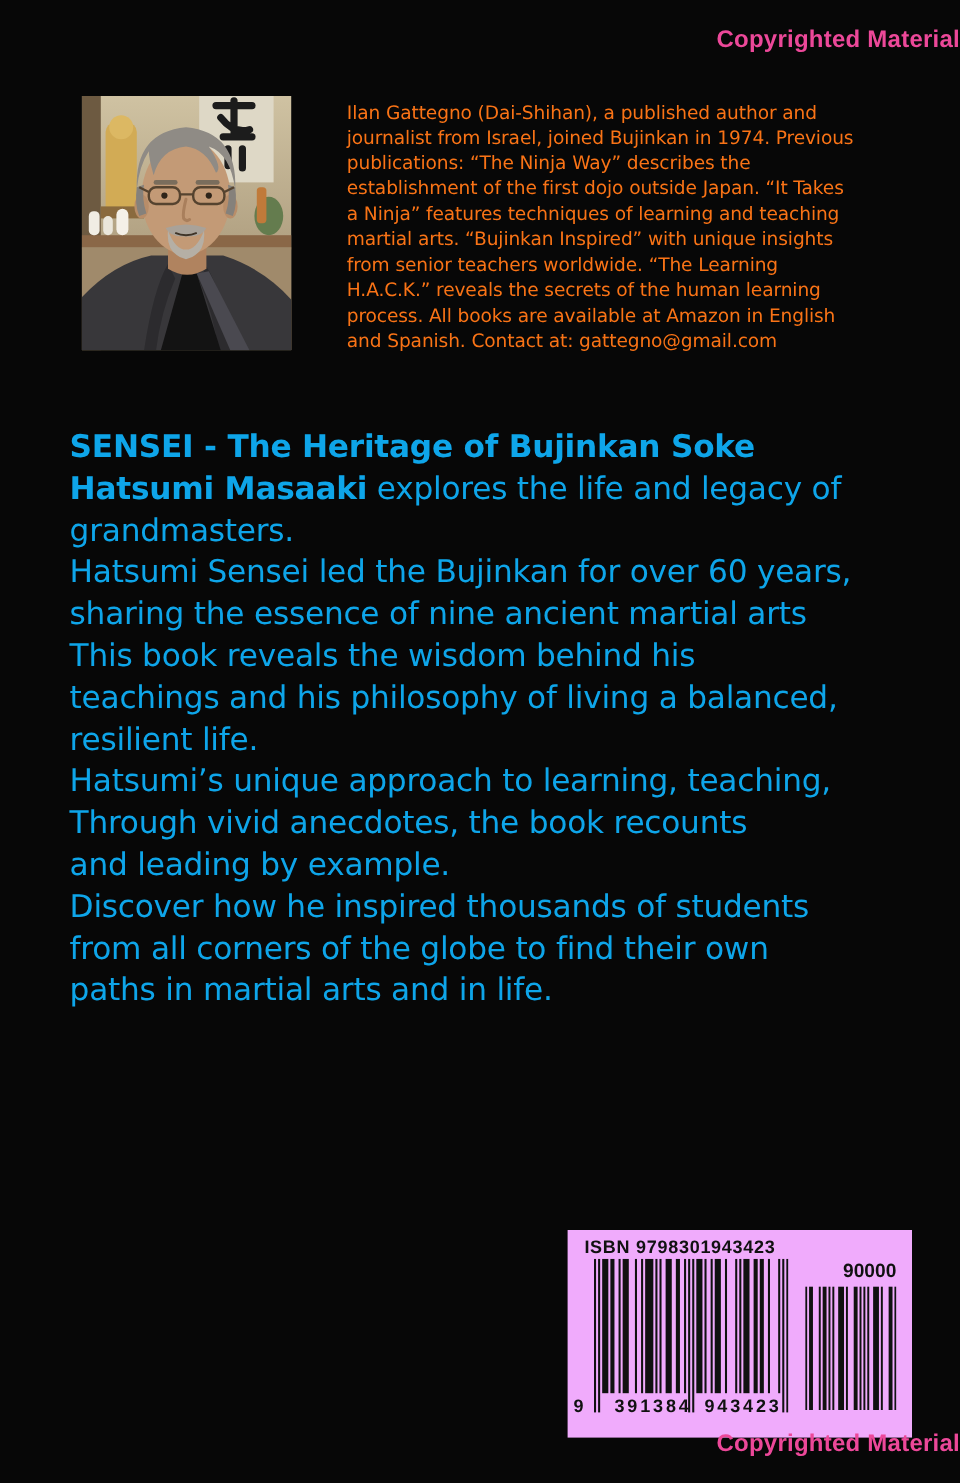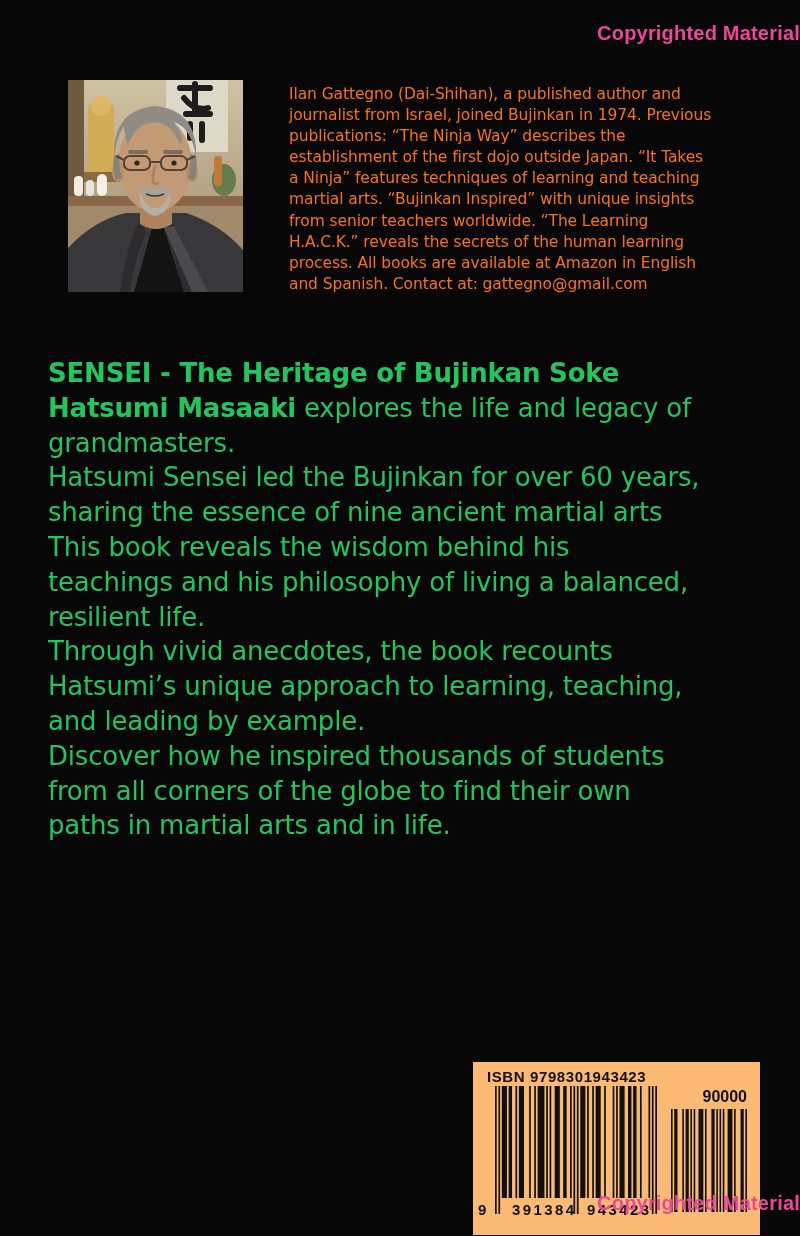--- a/index.html
+++ b/index.html
@@ -39,35 +39,35 @@
     color: #f97316;
     font-size: 15.5px;
     line-height: 21.1px;
     font-weight: 400;
     letter-spacing: -0.1px;
   }
   .bio .bio-line { white-space: nowrap; }
 
   .description {
     position: absolute;
-    left: 48px; top: 356px;
+    left: 58px; top: 356px;
     width: 700px;
-    color: #22c55e;
+    color: #0ea5e9;
     font-size: 26px;
     line-height: 34.8px;
     letter-spacing: -0.2px;
   }
   .description .desc-line { white-space: nowrap; }
   .description .b { font-weight: bold; }
 
   .barcode-box {
     position: absolute;
-    left: 473px; top: 1062px;
+    left: 473px; top: 1025px;
     width: 287px; height: 173px;
-    background: #fdba74;
+    background: #f0abfc;
     color: #111111;
     font-family: "Liberation Sans", sans-serif;
   }
   .isbn-label {
     position: absolute;
     left: 14px; top: 6px;
     font-size: 15px;
     font-weight: bold;
     letter-spacing: 0.6px;
     color: #111;
@@ -185,22 +185,22 @@
 
   <div class="description" id="desc-lines">
       <div class="desc-line"><span class="b">SENSEI - The Heritage of Bujinkan Soke</span></div>
       <div class="desc-line"><span class="b">Hatsumi Masaaki</span><span> explores the life and legacy of</span></div>
       <div class="desc-line"><span>grandmasters.</span></div>
       <div class="desc-line"><span>Hatsumi Sensei led the Bujinkan for over 60 years,</span></div>
       <div class="desc-line"><span>sharing the essence of nine ancient martial arts</span></div>
       <div class="desc-line"><span>This book reveals the wisdom behind his</span></div>
       <div class="desc-line"><span>teachings and his philosophy of living a balanced,</span></div>
       <div class="desc-line"><span>resilient life.</span></div>
+      <div class="desc-line"><span>Hatsumi’s unique approach to learning, teaching,</span></div>
       <div class="desc-line"><span>Through vivid anecdotes, the book recounts</span></div>
-      <div class="desc-line"><span>Hatsumi’s unique approach to learning, teaching,</span></div>
       <div class="desc-line"><span>and leading by example.</span></div>
       <div class="desc-line"><span>Discover how he inspired thousands of students</span></div>
       <div class="desc-line"><span>from all corners of the globe to find their own</span></div>
       <div class="desc-line"><span>paths in martial arts and in life.</span></div>
     </div>
 
   <div class="barcode-box">
     <div class="isbn-label">ISBN 9798301943423</div>
     <div class="price-supplement">90000</div>
     <svg class="ean-svg" id="ean-bars" width="162" height="130">

